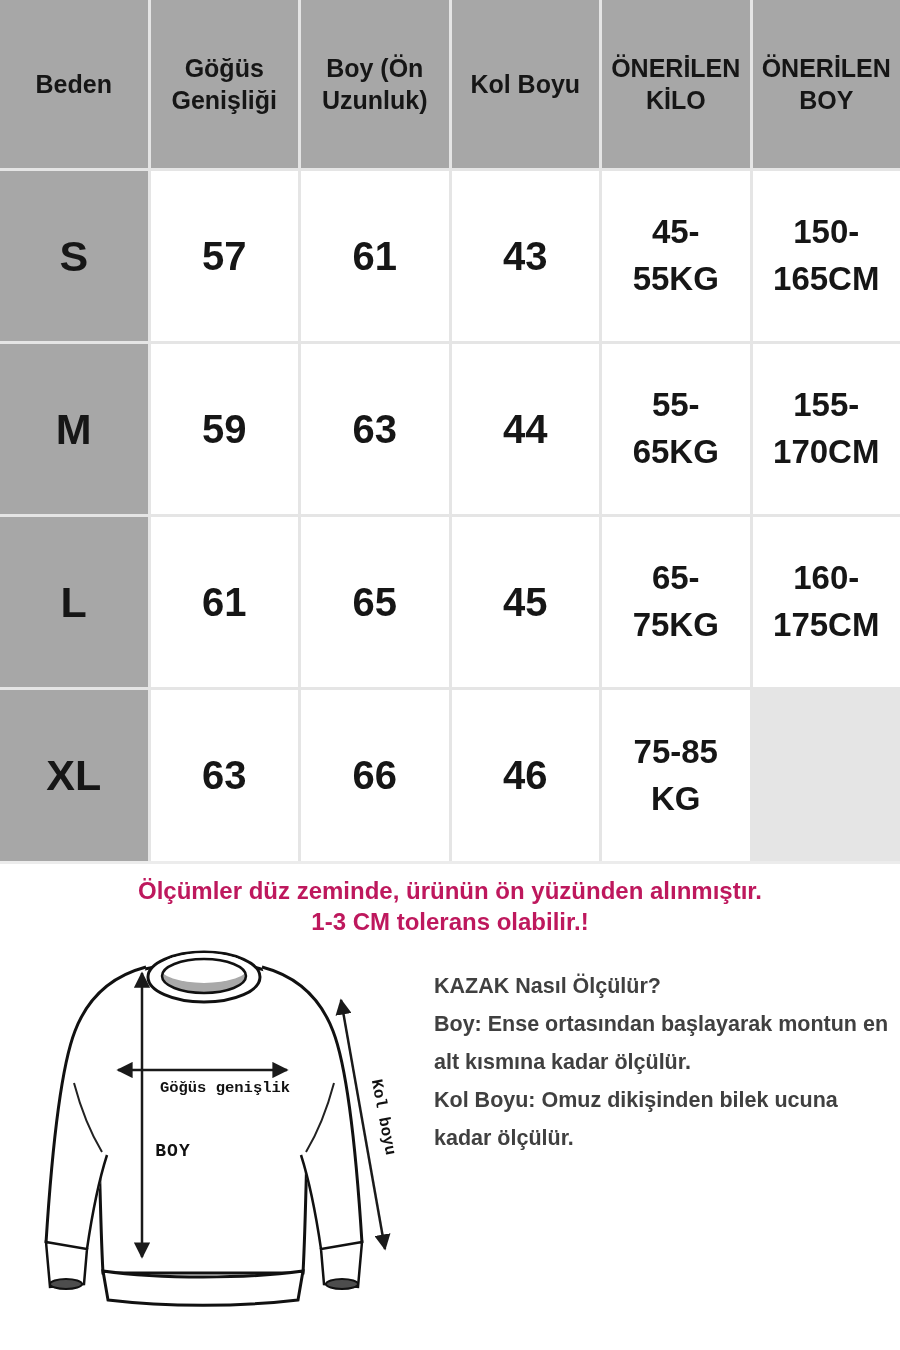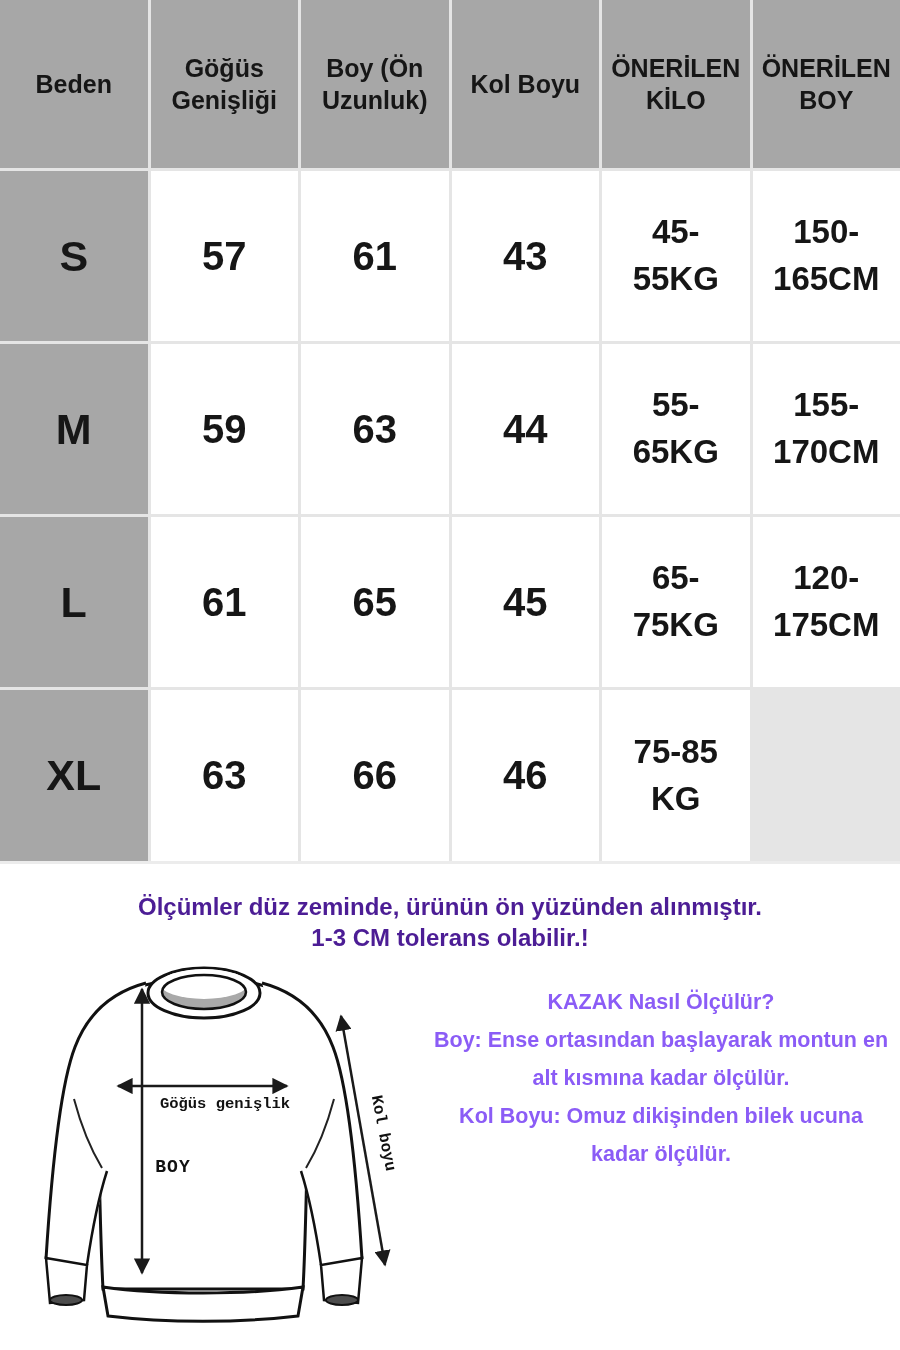--- a/index.html
+++ b/index.html
@@ -23,32 +23,32 @@
     text-align:center; background:#ffffff; font-weight:bold;
     padding:0 4px;
   }
   .cell.hdr   { background:#a7a7a7; font-size:25px; line-height:1.3; }
   .cell.size  { background:#a7a7a7; font-size:43px; }
   .cell.num   { font-size:40px; }
   .cell.range { font-size:33px; line-height:1.42; white-space:pre-line; }
 
   
   .notice {
-    margin-top:27px; text-align:center;
+    margin-top:11px; text-align:center;
     font-weight:bold; font-size:24px; line-height:31px;
-    color:#4c1d95;
+    color:#be185d;
   }
 
   
   .bottom { display:flex; margin-top:6px; }
   .diagram { flex:0 0 434px;font-family:Liberation Mono, monospace; }
   .instructions {
     flex:1; padding:24px 12px 0 0;
-    text-align:center; font-weight:bold;
-    font-size:21.5px; line-height:38px; color:#8b5cf6;
+    text-align:left; font-weight:bold;
+    font-size:21.5px; line-height:38px; color:#404040;
   }
   .instructions p { margin:0; }
 </style>
 </head>
 <body>
 
 <div class="size-table">
   <div class="cell hdr">Beden</div>
   <div class="cell hdr">Göğüs Genişliği</div>
   <div class="cell hdr">Boy (Ön Uzunluk)</div>
@@ -73,21 +73,21 @@
 65KG</div>
   <div class="cell range">155-
 170CM</div>
 
   <div class="cell size">L</div>
   <div class="cell num">61</div>
   <div class="cell num">65</div>
   <div class="cell num">45</div>
   <div class="cell range">65-
 75KG</div>
-  <div class="cell range">120-
+  <div class="cell range">160-
 175CM</div>
 
   <div class="cell size">XL</div>
   <div class="cell num">63</div>
   <div class="cell num">66</div>
   <div class="cell num">46</div>
   <div class="cell range">75-85
 KG</div>
 </div>
 

